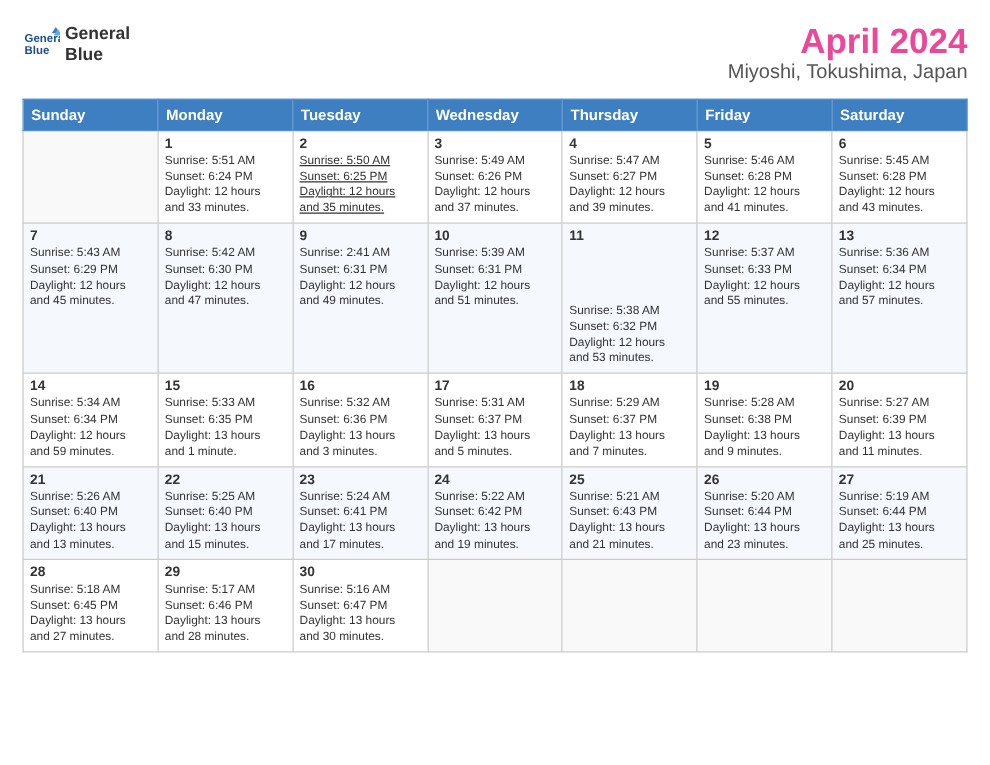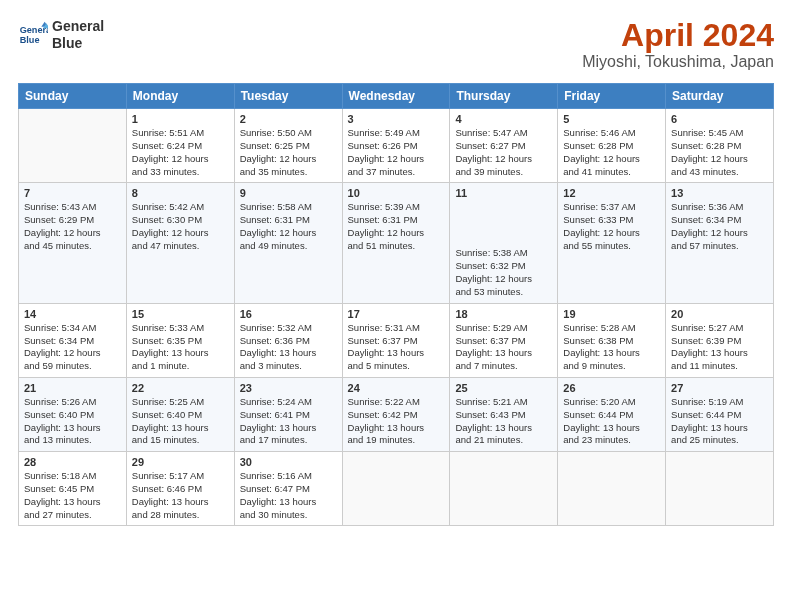--- a/index.html
+++ b/index.html
@@ -37,23 +37,23 @@
       display: block;
     }
     .logo-icon {
       width: 30px;
       height: 30px;
     }
     .title-block {
       text-align: right;
     }
     .month-title {
-      font-size: 32px;
+      font-size: 28px;
       font-weight: bold;
-      color: #c2410c;
+      color: #ec4899;
       line-height: 1.1;
     }
     .location {
       font-size: 16px;
       color: #555;
     }
     .calendar {
       width: 100%;
       border-collapse: collapse;
     }
@@ -134,21 +134,21 @@
           <td class="empty-cell"></td>
           <td>
             <div class="day-num">1</div>
             <div class="day-info" style="white-space: pre-line;">Sunrise: 5:51 AM
 Sunset: 6:24 PM
 Daylight: 12 hours
 and 33 minutes.</div>
           </td>
           <td>
             <div class="day-num">2</div>
-            <div class="day-info" style="white-space: pre-line;">Sunrise: 5:50 AM
+            <div class="day-info" style="white-space: pre-line; text-decoration: underline;">Sunrise: 5:50 AM
 Sunset: 6:25 PM
 Daylight: 12 hours
 and 35 minutes.</div>
           </td>
           <td>
             <div class="day-num">3</div>
             <div class="day-info" style="white-space: pre-line;">Sunrise: 5:49 AM
 Sunset: 6:26 PM
 Daylight: 12 hours
 and 37 minutes.</div>
@@ -185,21 +185,21 @@
           </td>
           <td>
             <div class="day-num">8</div>
             <div class="day-info" style="white-space: pre-line;">Sunrise: 5:42 AM
 Sunset: 6:30 PM
 Daylight: 12 hours
 and 47 minutes.</div>
           </td>
           <td>
             <div class="day-num">9</div>
-            <div class="day-info" style="white-space: pre-line;">Sunrise: 5:58 AM
+            <div class="day-info" style="white-space: pre-line;">Sunrise: 2:41 AM
 Sunset: 6:31 PM
 Daylight: 12 hours
 and 49 minutes.</div>
           </td>
           <td>
             <div class="day-num">10</div>
             <div class="day-info" style="white-space: pre-line;">Sunrise: 5:39 AM
 Sunset: 6:31 PM
 Daylight: 12 hours
 and 51 minutes.</div>

